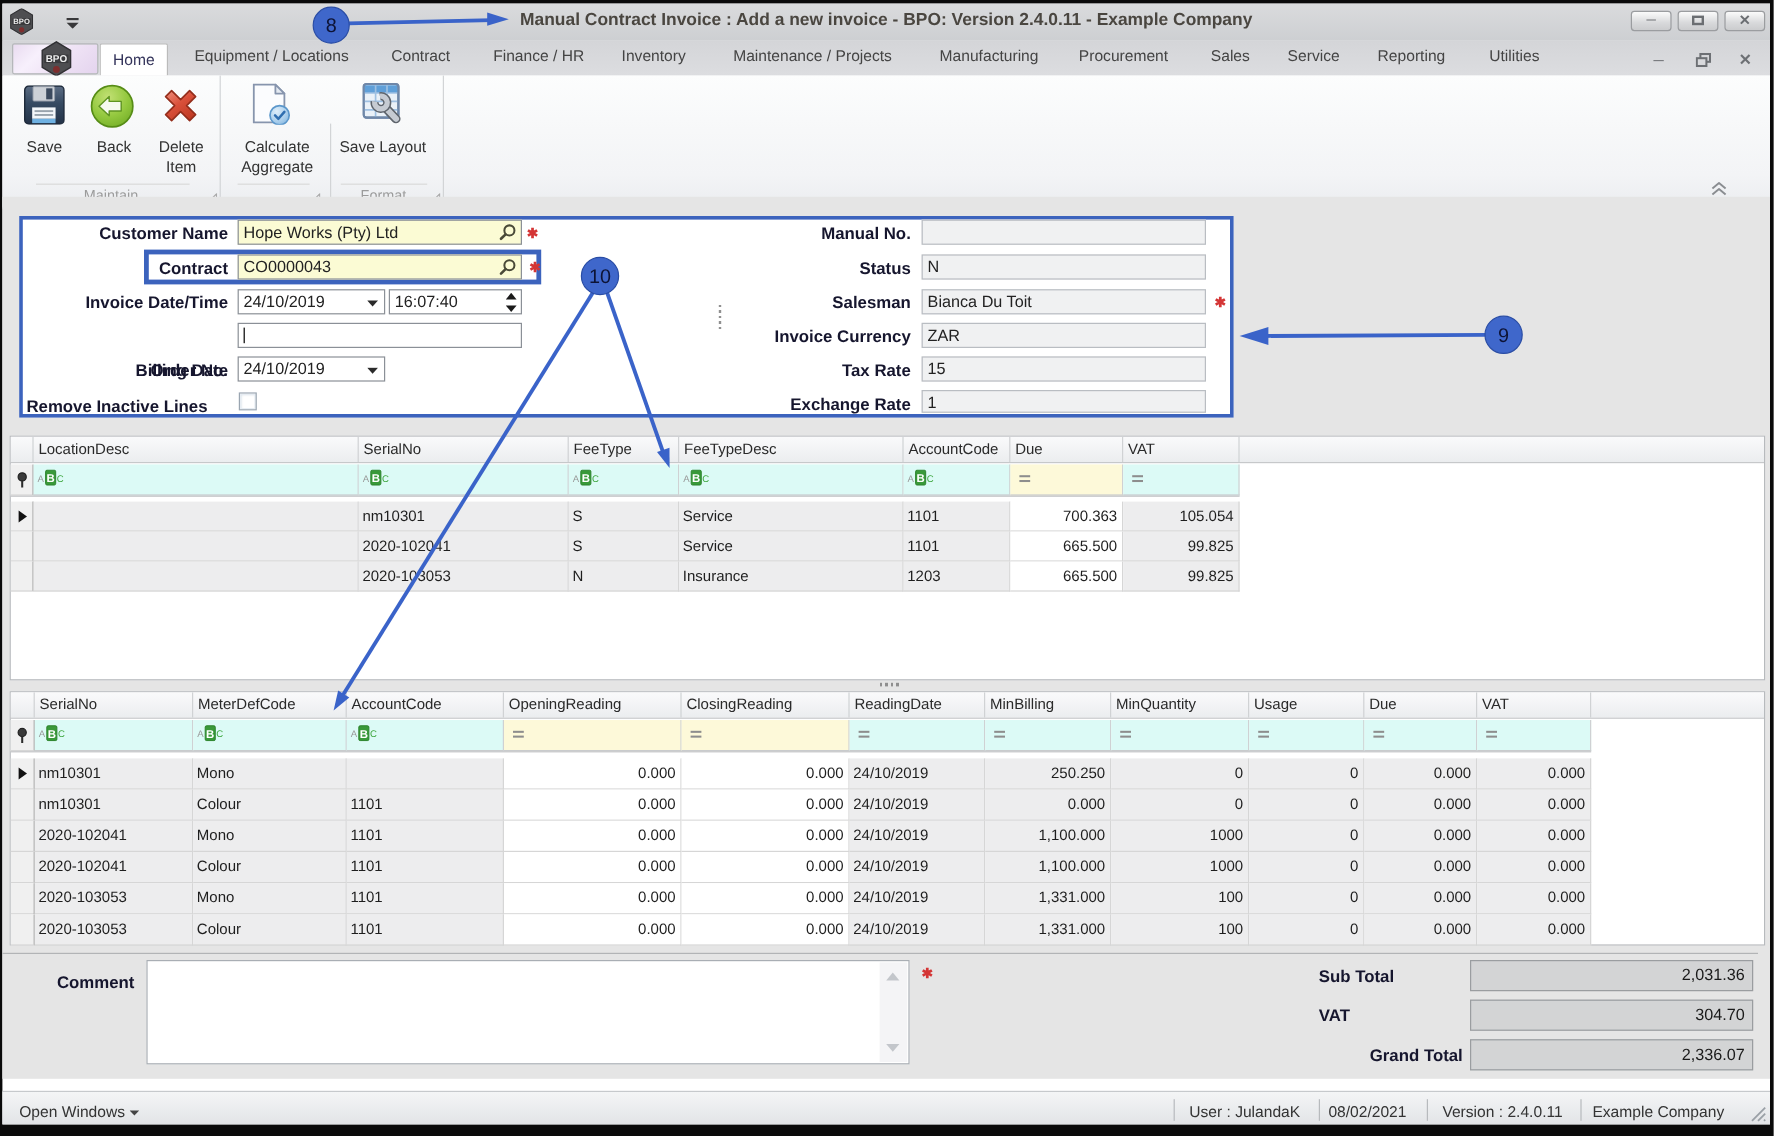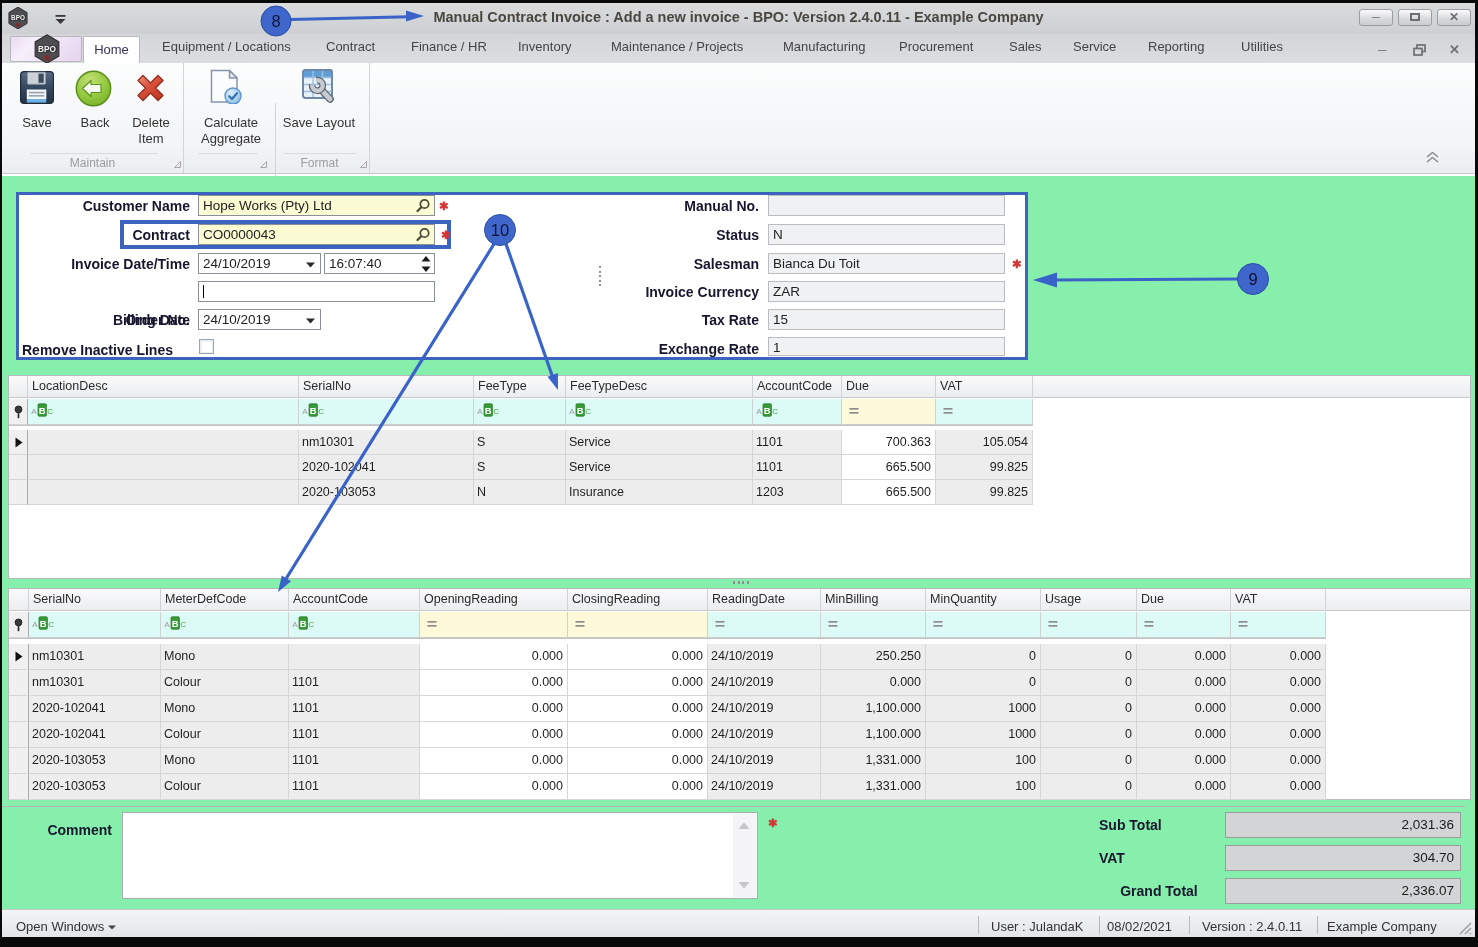--- a/index.html
+++ b/index.html
@@ -21,21 +21,21 @@
 #tabhome { position:absolute; left:81px; top:2px; width:57px; height:27px;
   background:#fff; border:1px solid #bbb; border-bottom:none;
   border-radius:2px 2px 0 0; text-align:center; font-size:13px; color:#33335a;
   line-height:25px; }
 #ribbon { position:absolute; left:0; top:60px; width:1473px; height:111px;
   background:linear-gradient(#fcfdfd,#f3f4f6 75%,#ebedf0); border-bottom:1px solid #c5c8cb; }
 .rgroup { position:absolute; top:0; height:110px; border-right:1px solid #d2d4d6; }
 .rlabel { position:absolute; bottom:3px; left:0; width:100%; text-align:center;
   font-size:12px; color:#9b9b9b; }
 .ribtn { position:absolute; text-align:center; font-size:13px; color:#333; line-height:16px; }
-#client { position:absolute; left:0; top:173px; width:1473px; height:735px; background:#86efac; }
+#client { position:absolute; left:0; top:161px; width:1473px; height:735px; background:#e5e5e5; }
 #formbox { position:absolute; left:14px; top:16px; width:1012px; height:168px;
   border:3px solid #3c63bd; background:#fff; }
 .flabel { position:absolute; font-size:14px; font-weight:bold; color:#16162e;
   text-align:right; white-space:nowrap; }
 .field { position:absolute; height:21px; border:1px solid #8b9097; background:#fff;
   font-size:13.5px; color:#222; line-height:19px; padding-left:4px; white-space:nowrap; }
 .yellow { background:#fbfbd4; }
 .dis { background:#f0f1f2; border:1px solid #b9bdc2; }
 .ast { position:absolute; color:#d43535; font-size:11.5px; font-weight:bold; }
 #contractbox { position:absolute; border:4px solid #3c63bd; z-index:5; }
@@ -347,21 +347,21 @@
           <svg width="12" height="8" viewBox="0 0 12 8" style="position:absolute;left:5px;bottom:8px">
             <polygon points="6,7.5 11.5,1 0.5,1" fill="#c3c6cb"></polygon>
           </svg>
         </div>
       </div>
       <div class="ast" style="left:766px;top:640px;">✱</div>
       <div class="flabel" style="left:1097px;top:641px;width:120px;text-align:left;">Sub Total</div>
       <div style="position:absolute;left:1223px;top:636px;width:236px;height:26px;background:#d3d4d5;border:1px solid #9a9da0;font-size:13.5px;color:#1a1a1a;text-align:right;line-height:24px;padding-right:6px;">2,031.36</div>
       <div class="flabel" style="left:1097px;top:674px;width:120px;text-align:left;">VAT</div>
       <div style="position:absolute;left:1223px;top:669px;width:236px;height:26px;background:#d3d4d5;border:1px solid #9a9da0;font-size:13.5px;color:#1a1a1a;text-align:right;line-height:24px;padding-right:6px;">304.70</div>
-      <div class="flabel" style="left:1097px;top:707px;width:120px;text-align:center;">Grand Total</div>
+      <div class="flabel" style="left:1097px;top:707px;width:120px;text-align:right;">Grand Total</div>
       <div style="position:absolute;left:1223px;top:702px;width:236px;height:26px;background:#d3d4d5;border:1px solid #9a9da0;font-size:13.5px;color:#1a1a1a;text-align:right;line-height:24px;padding-right:6px;">2,336.07</div>
     </div>
     <div id="statusbar">
       <div class="sbtext" style="left:14px;">Open Windows</div>
       <svg width="8" height="5" viewBox="0 0 8 5" style="position:absolute;left:106px;top:15px">
         <polygon points="0,0.5 8,0.5 4,4.5" fill="#444"></polygon>
       </svg>
       <div class="sbsep" style="left:976px;"></div>
       <div class="sbsep" style="left:1097px;"></div>
       <div class="sbsep" style="left:1187px;"></div>

